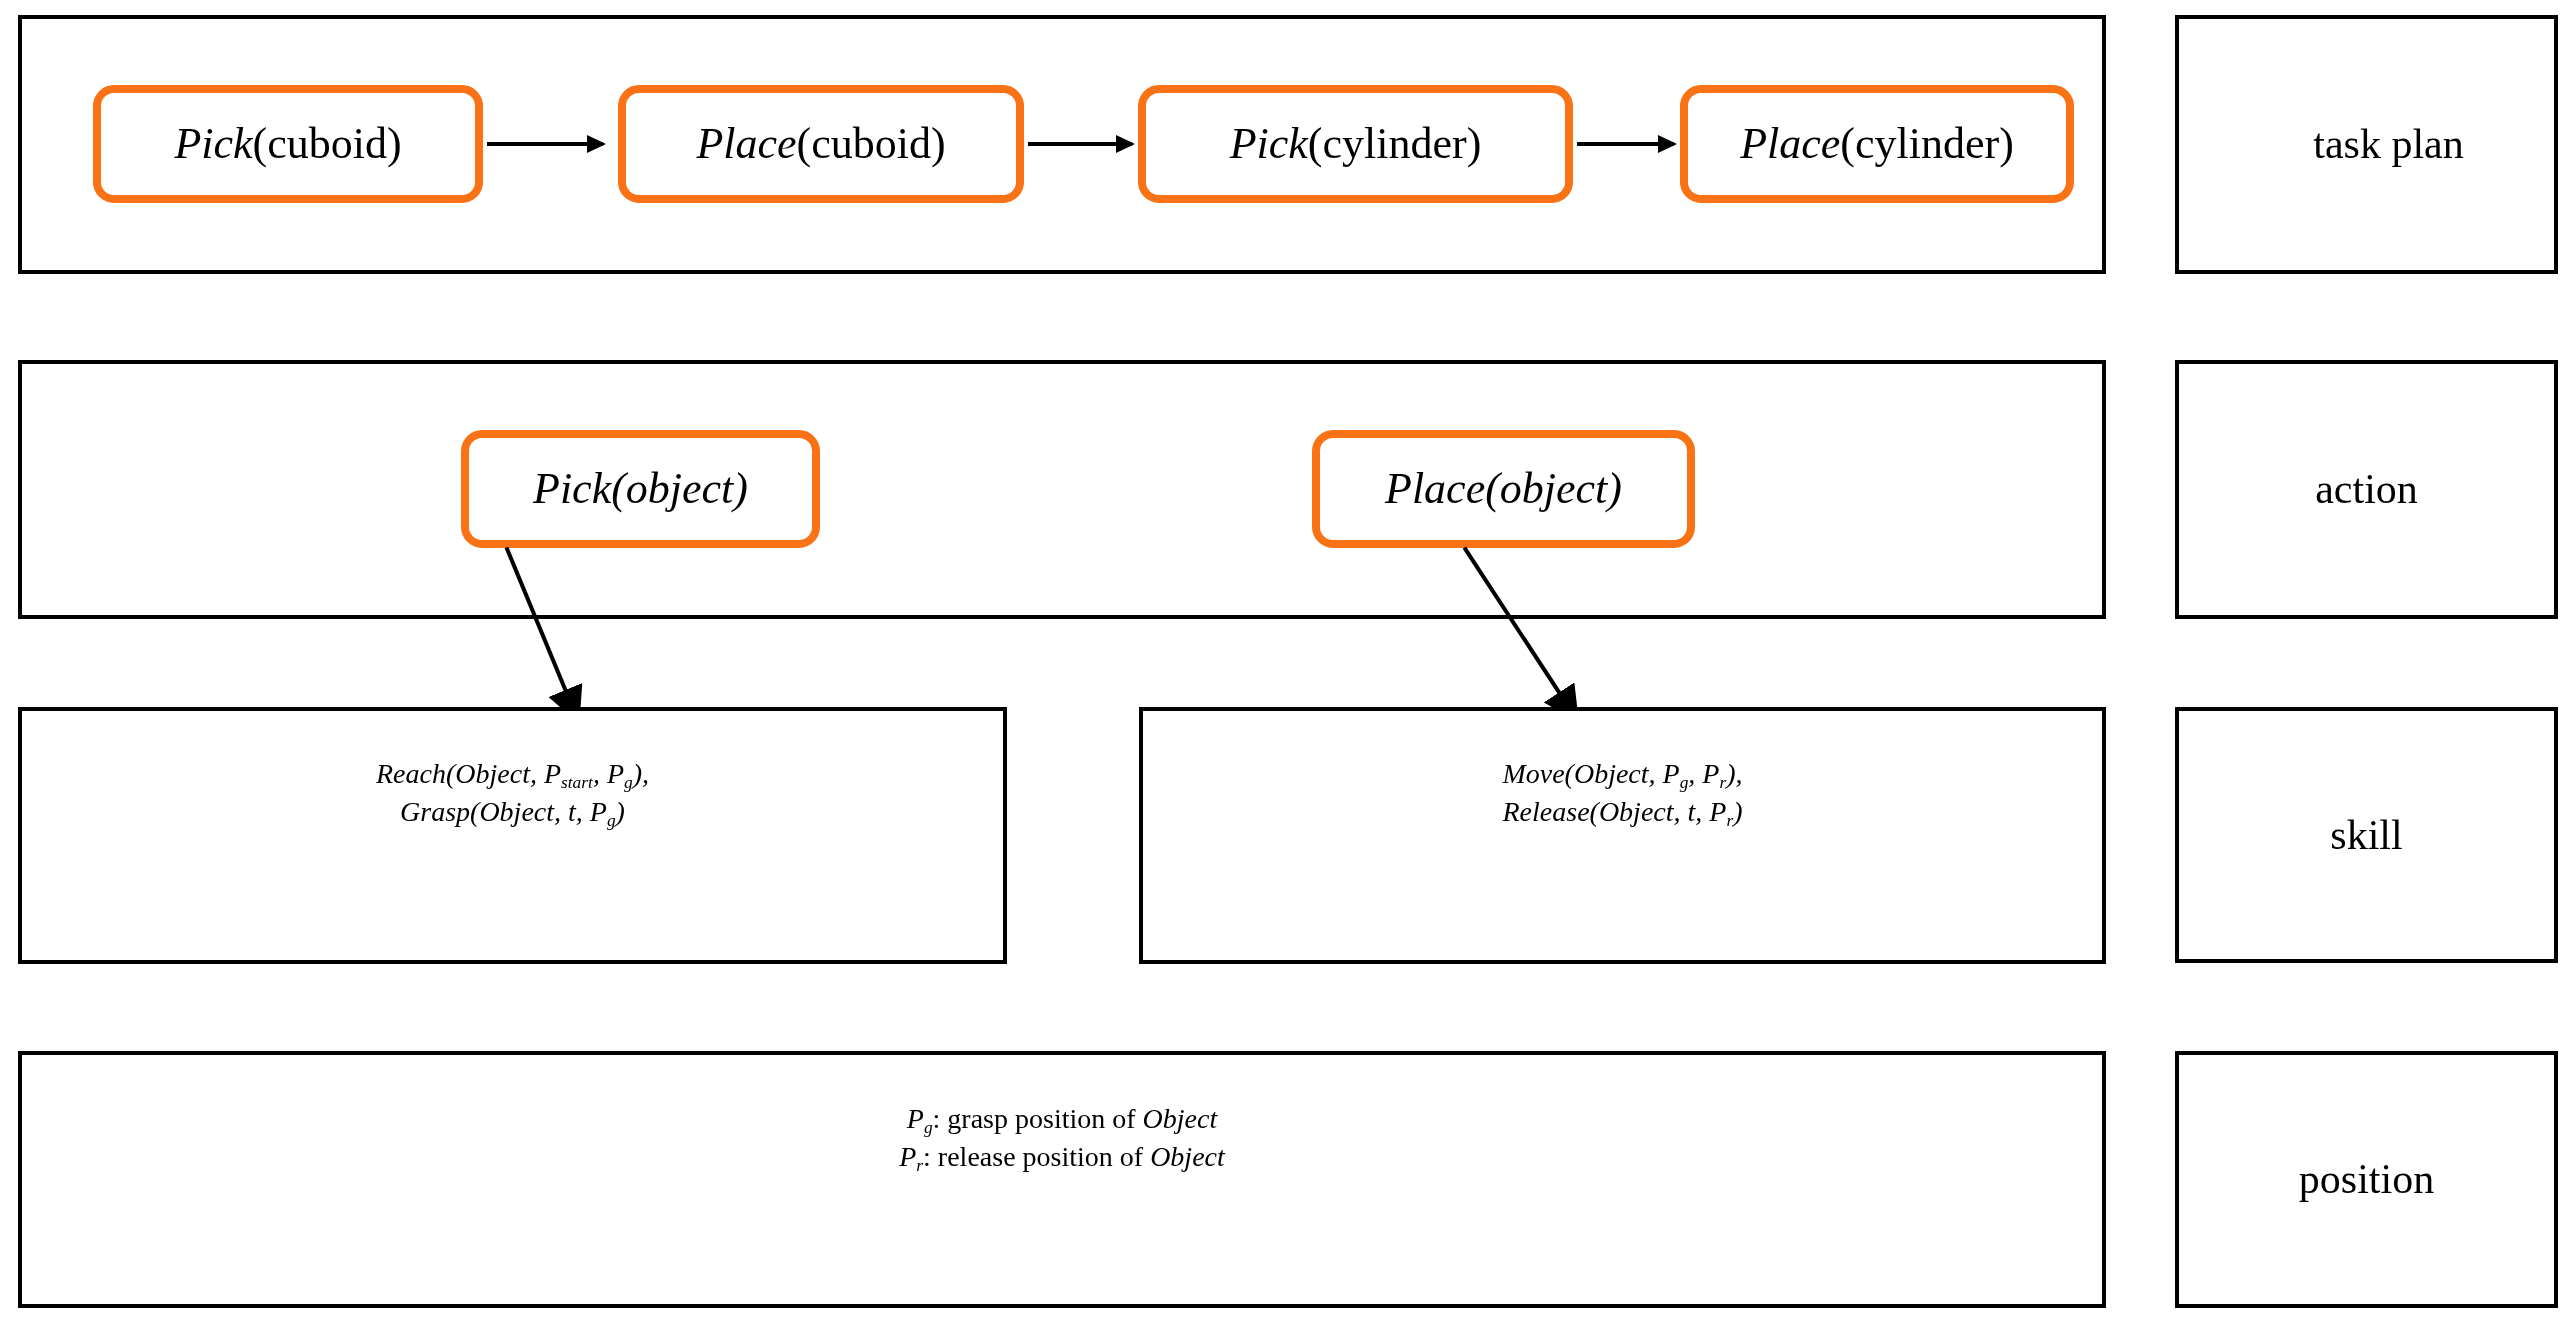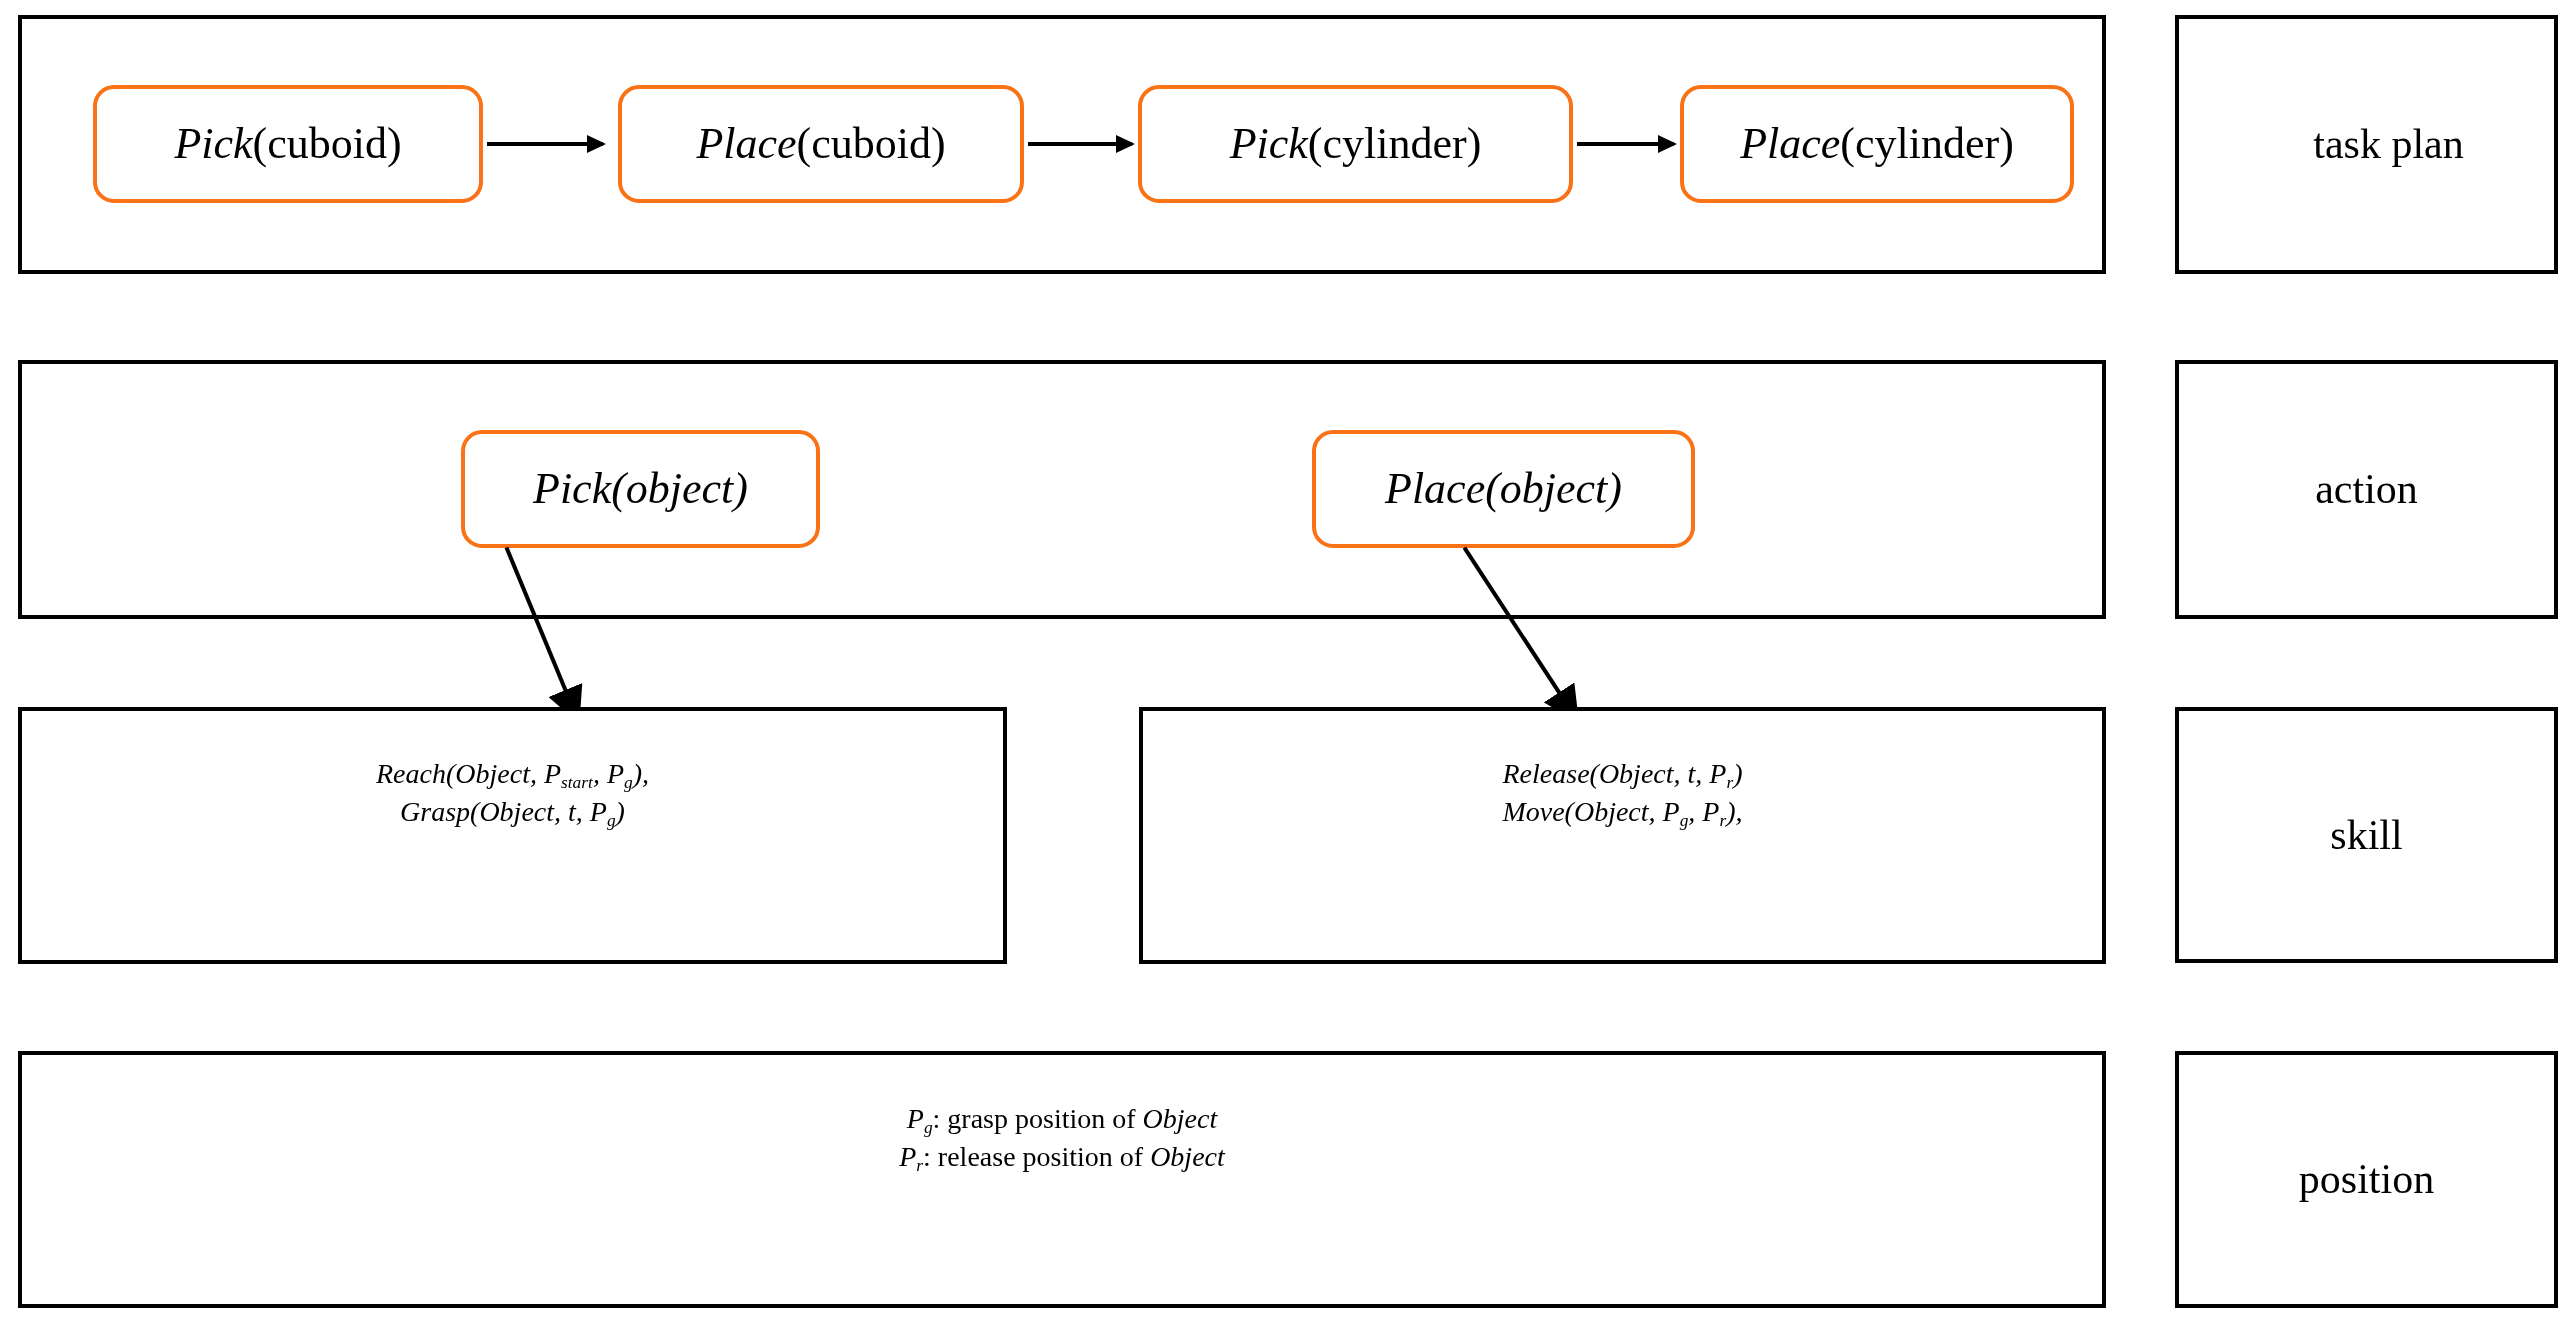--- a/index.html
+++ b/index.html
@@ -34,21 +34,21 @@
     display: flex;
     align-items: center;
     justify-content: center;
     font-size: 42px;
     line-height: 1.1;
   }
 
   
   .node {
     position: absolute;
-    border: 4px solid #f97316;
+    border: 8px solid #f97316;
     border-radius: 21px;
     background: #ffffff;
     box-sizing: border-box;
     display: flex;
     align-items: center;
     justify-content: center;
     white-space: nowrap;
     font-size: 44px;
     line-height: 1;
     padding: 0 18px;
@@ -178,24 +178,24 @@
     </div>
     <div>
       <span class="it">Grasp</span><span class="it">(Object, t, P</span><sub>g</sub><span class="it">)</span>
     </div>
   </div>
 
   <div class="panel" style="left:1139px; top:707px; width:967px; height:257px;"></div>
 
   <div class="mathblock" style="left:1139px; top:755px; width:967px;">
     <div>
+      <span class="it">Move</span><span class="it">(Object, P</span><sub>g</sub><span class="it">, P</span><sub>r</sub><span class="it">),</span>
+    </div>
+    <div>
       <span class="it">Release</span><span class="it">(Object, t, P</span><sub>r</sub><span class="it">)</span>
-    </div>
-    <div>
-      <span class="it">Move</span><span class="it">(Object, P</span><sub>g</sub><span class="it">, P</span><sub>r</sub><span class="it">),</span>
     </div>
   </div>
 
   <div class="label-panel" style="left:2175px; top:707px; width:383px; height:256px;">
     <span>skill</span>
   </div>
 
   <div class="panel" style="left:18px; top:1051px; width:2088px; height:257px;"></div>
 
   <div class="mathblock" style="left:18px; top:1100px; width:2088px;">

